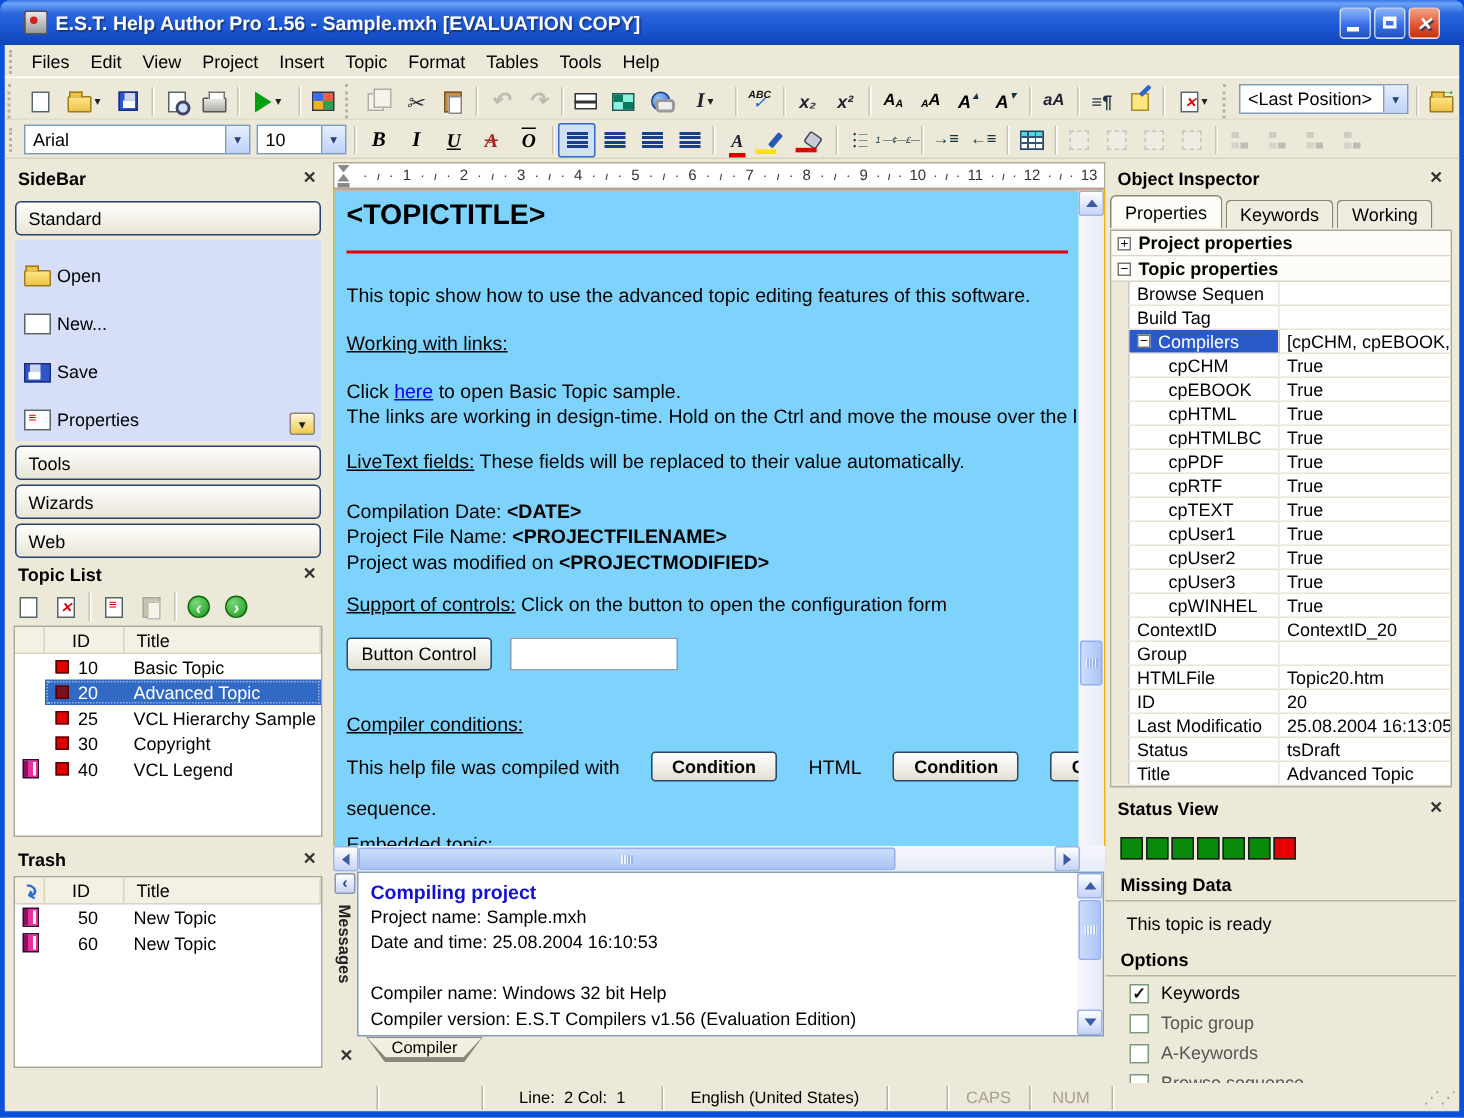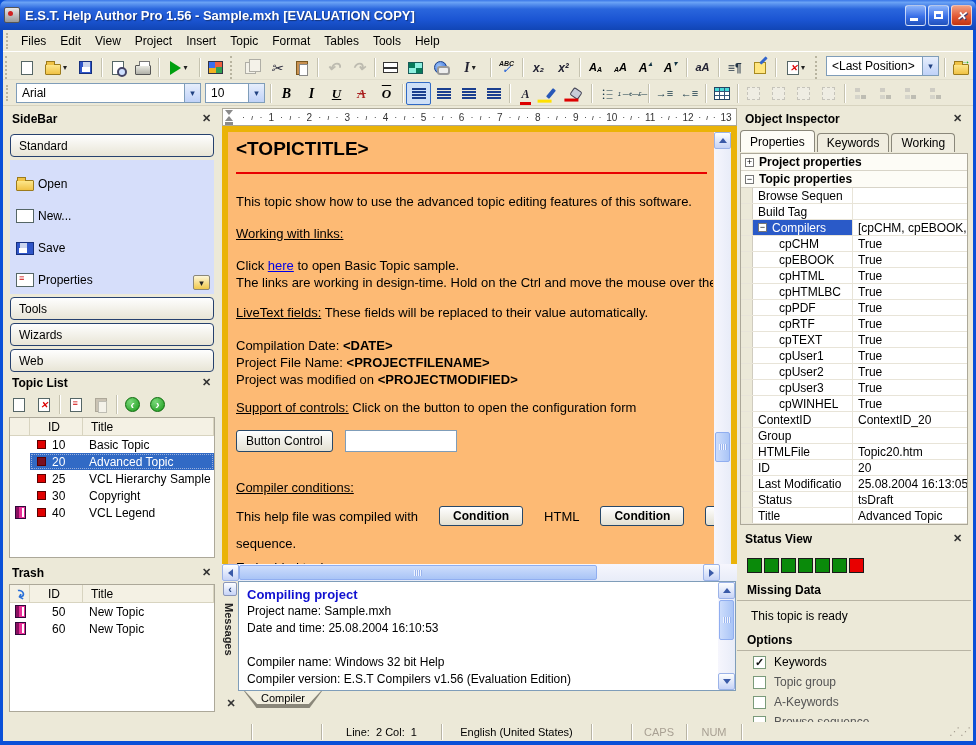--- a/index.html
+++ b/index.html
@@ -2,21 +2,21 @@
 <html><head>
 <meta charset="utf-8">
 <style>
 *{box-sizing:border-box;margin:0;padding:0}
 html,body{width:976px;height:745px;overflow:hidden}
 body{font-family:"Liberation Sans",sans-serif;font-size:12px;background:#0a50d8;position:relative;color:#000}
 #win{position:absolute;inset:0}
 
 .titlebar{position:absolute;left:0;top:0;width:976px;height:30px;border-radius:7px 7px 0 0;
  background:linear-gradient(180deg,#3a77e8 0%,#6aa2f5 8%,#2a66dd 30%,#1b55d3 65%,#1145b5 100%);
- display:flex;align-items:center;padding:0 4px;color:#fff;font-weight:bold;font-size:13px;text-shadow:1px 1px 1px #15357a}
+ display:flex;align-items:center;padding:0 16px;color:#fff;font-weight:bold;font-size:13px;text-shadow:1px 1px 1px #15357a}
 .app-icon{width:16px;height:16px;background:linear-gradient(180deg,#e8e8e8,#9a9a9a);border:1px solid #555;border-radius:2px;margin-right:5px;position:relative;flex:none}
 .app-icon::after{content:"";position:absolute;left:3px;top:3px;width:5px;height:5px;background:#d02020;border-radius:50%}
 .title-text{flex:1;overflow:hidden;white-space:nowrap}
 .wbtns{display:flex;gap:2px}
 .wbtn{width:21px;height:21px;border-radius:3px;border:1px solid #ffffffaa;display:flex;align-items:center;justify-content:center;position:relative}
 .wbtn.min,.wbtn.max{background:linear-gradient(180deg,#8cb4fa,#3a70e8 55%,#2152bc)}
 .wbtn.close{background:linear-gradient(180deg,#f0a184,#e25835 55%,#c23410)}
 .glyph-min{position:absolute;left:4px;bottom:4px;width:8px;height:3px;background:#fff}
 .glyph-max{width:9px;height:8px;border:2px solid #fff;border-top-width:3px}
 .glyph-close::before{content:"✕";color:#fff;font-size:12px;font-weight:bold}
@@ -151,21 +151,21 @@
 .ruler{position:absolute;left:222px;top:108px;width:515px;height:18px;background:#fff;border:1px solid #aca899;overflow:hidden}
 .rsegs{position:absolute;left:16px;right:2px;top:0;bottom:0;display:flex}
 .rseg{flex:1;display:flex;align-items:center;justify-content:space-around;font-size:9px;color:#333}
 .rseg b{font-weight:normal;font-size:10px}
 .rt::before{content:"·"}
 .rt.tall::before{content:"ı";font-size:8px}
 .rmark{position:absolute;left:2px}
 .rmark.t{top:1px;width:0;height:0;border-left:4px solid transparent;border-right:4px solid transparent;border-top:5px solid #8a8a8a}
 .rmark.b{top:7px;width:0;height:0;border-left:4px solid transparent;border-right:4px solid transparent;border-bottom:5px solid #8a8a8a}
 .rmark.x{top:13px;width:8px;height:4px;background:#8a8a8a}
-.editor{position:absolute;left:222px;top:126px;width:515px;height:474px;background:#fdba74;border:6px solid #eab308;overflow:hidden;font-size:13px}
+.editor{position:absolute;left:222px;top:126px;width:515px;height:474px;background:#7dd3fc;border:1px solid #eab308;overflow:hidden;font-size:13px}
 .ed{position:absolute;left:8px;white-space:nowrap}
 .ed-title{font-size:19px;font-weight:bold;letter-spacing:0}
 .redline{position:absolute;left:8px;right:24px;height:2px;background:#e80000}
 .uh{text-decoration:underline}
 .lnk{color:#0000e8;text-decoration:underline}
 .xp-btn{border:1px solid #284868;border-radius:3px;background:linear-gradient(180deg,#ffffff,#e3e0d2);padding:3px 9px;font-size:12px;display:inline-block}
 .cond-btn{border:1px solid #284868;border-radius:3px;background:linear-gradient(180deg,#ffffff,#e3e0d2);padding:2px 13px;font-size:12px;font-weight:bold}
 .ed-input{width:112px;height:22px;border:1px solid #7f9db9;background:#fff;font-size:12px;padding:0 3px;font-family:"Liberation Sans",sans-serif}
 .condrow{display:flex;align-items:center;gap:21px}
 
@@ -378,21 +378,21 @@
     <div class="trep">
       <span class="tbtn sep"></span>
         <span class="tbtn">
           <i class="tb-ic ic-open-last-file"></i>
         </span>
     </div>
   </div>
 
   <div class="tbar" id="tbar2">
     <i class="vgrip"></i>
-    <div class="combo" style="width:185px">
+    <div class="combo" style="width:151px">
       <span class="ctxt">Arial</span>
       <span class="dbtn"></span>
     </div>
     <div class="combo" style="width:60px">
       <span class="ctxt">10</span>
       <span class="dbtn"></span>
     </div>
     <div class="trep">
       <span class="tbtn sep"></span>
         <span class="tbtn">

